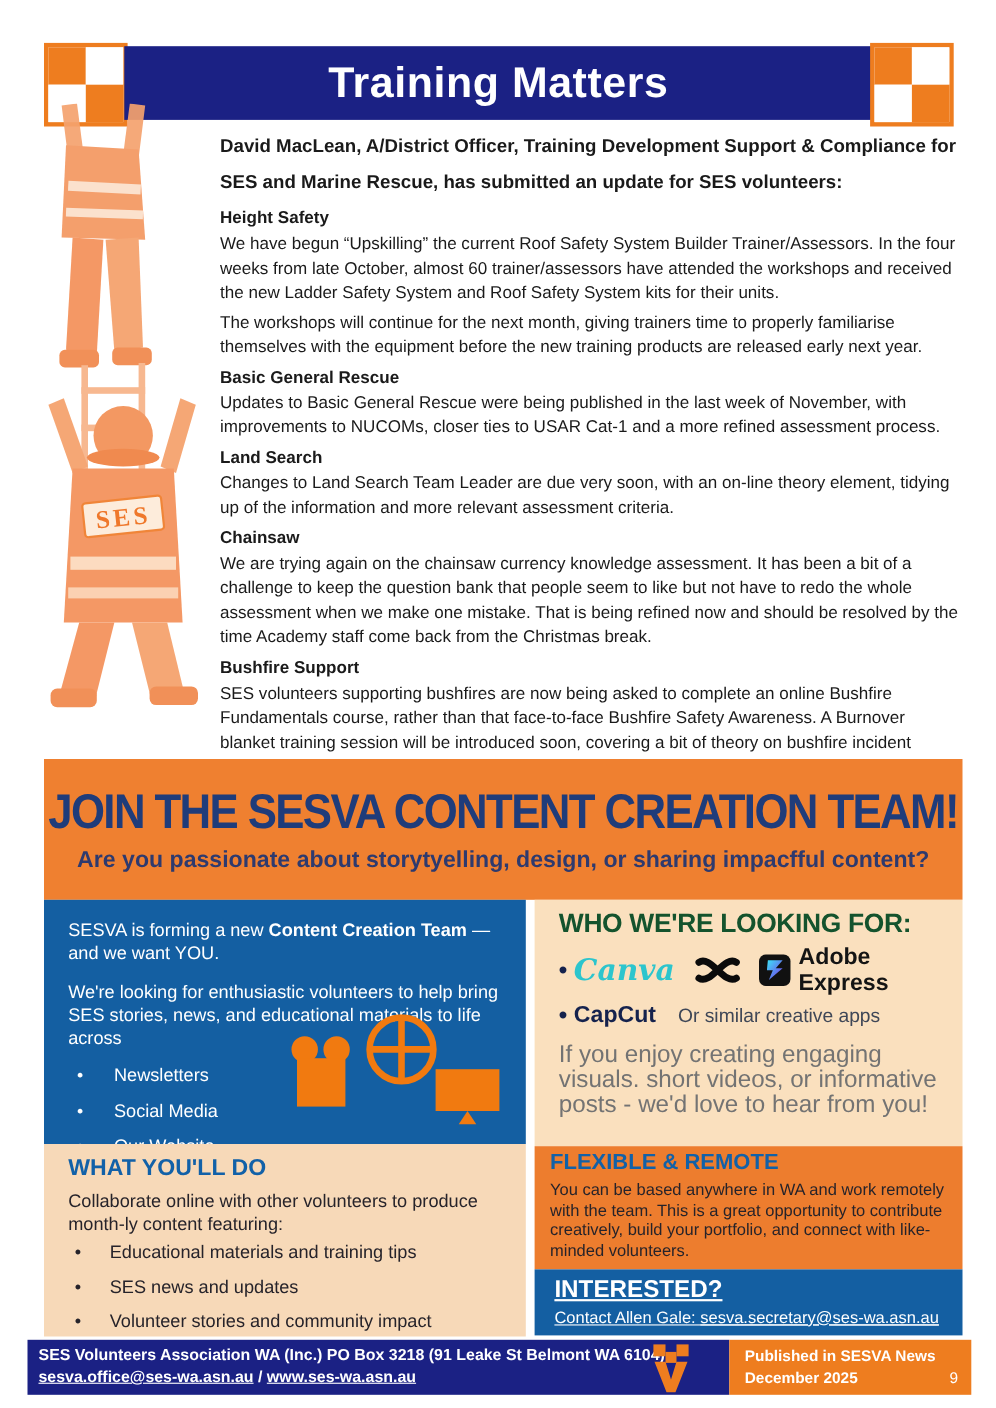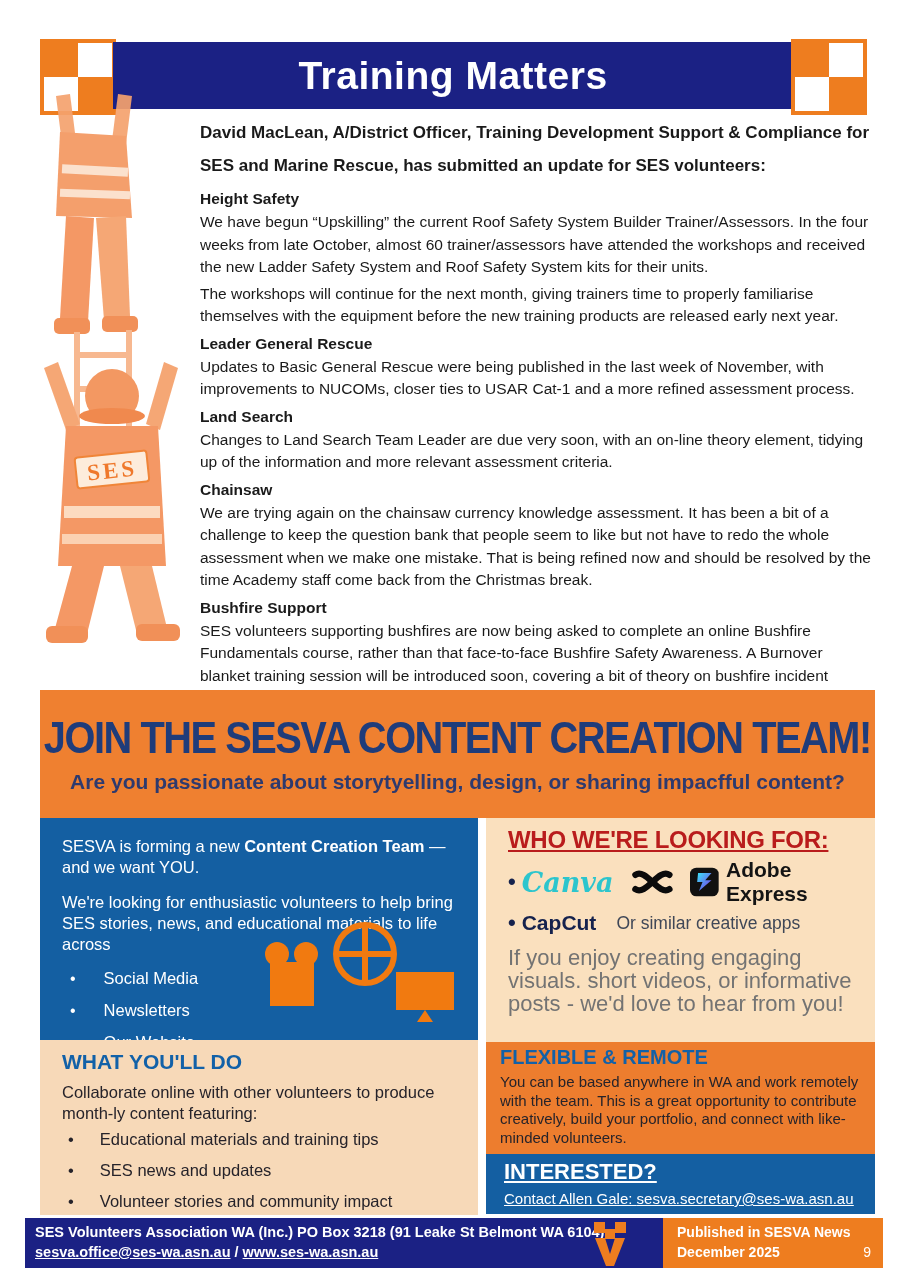--- a/index.html
+++ b/index.html
@@ -35,21 +35,21 @@
   
   .bluebox{position:absolute;left:40px;top:818px;width:438px;height:222px;background:#145fa2;
     color:#ffffff;box-sizing:border-box;padding:18px 16px 0 22px;}
   .bluebox .line{font-size:16.5px;line-height:21px;margin:0 0 14px 0;}
   .bluebox ul{list-style:none;margin:8px 0 0 0;padding:0;}
   .bluebox li{font-size:16.5px;margin:0 0 13px 0;display:flex;align-items:center;}
   .bluebox li::before{content:"•";margin:0 28px 0 8px;font-size:16px;}
   .bluebox .media-icons{position:absolute;right:14px;bottom:14px;}
   .creambox-right{position:absolute;left:486px;top:818px;width:389px;height:224px;background:#fae0be;
     box-sizing:border-box;padding:8px 12px 0 22px;}
-  .creambox-right h2{margin:0;color:#b91c1c;font-size:24px;font-weight:800;letter-spacing:-0.3px;text-decoration:underline;}
+  .creambox-right h2{margin:0;color:#14532d;font-size:24px;font-weight:800;letter-spacing:-0.3px;}
   .creambox-right .sub{color:#3f4757;font-size:17px;margin:6px 0 8px 0;}
   .toolrow{display:flex;align-items:center;margin:4px 0;}
   .dot{color:#15224d;font-size:22px;font-weight:bold;margin-right:6px;}
   .canva{font-family:"DejaVu Serif",serif;font-style:italic;font-weight:bold;
     color:#2cc5cd;font-size:27px;margin-right:16px;}
   .capcut-word{color:#15224d;font-size:21px;font-weight:800;margin-right:20px;}
   .ae-word{color:#141414;font-size:21px;font-weight:700;margin-left:7px;}
   .orsim{color:#3f4757;font-size:17.5px;}
   .closing{color:#737373;font-size:22px;line-height:23px;margin-top:10px;}
   .orangebox{position:absolute;left:486px;top:1042px;width:389px;height:112px;background:#ed7d2e;
@@ -140,21 +140,21 @@
   </svg>
 </div>
 
 <div class="article">
   <p class="intro">David MacLean, A/District Officer, Training Development Support &amp; Compliance for SES and Marine Rescue, has submitted an update for SES volunteers:</p>
 
   <h3>Height Safety</h3>
   <p>We have begun “Upskilling” the current Roof Safety System Builder Trainer/Assessors. In the four weeks from late October, almost 60 trainer/assessors have attended the workshops and received the new Ladder Safety System and Roof Safety System kits for their units.</p>
   <p>The workshops will continue for the next month, giving trainers time to properly familiarise themselves with the equipment before the new training products are released early next year.</p>
 
-  <h3>Leader General Rescue</h3>
+  <h3>Basic General Rescue</h3>
   <p>Updates to Basic General Rescue were being published in the last week of November, with improvements to NUCOMs, closer ties to USAR Cat-1 and a more refined assessment process.</p>
 
   <h3>Land Search</h3>
   <p>Changes to Land Search Team Leader are due very soon, with an on-line theory element, tidying up of the information and more relevant assessment criteria.</p>
 
   <h3>Chainsaw</h3>
   <p>We are trying again on the chainsaw currency knowledge assessment.  It has been a bit of a challenge to keep the question bank that people seem to like but not have to redo the whole assessment when we make one mistake.  That is being refined now and should be resolved by the time Academy staff come back from the Christmas break.</p>
 
   <h3>Bushfire Support</h3>
   <p>SES volunteers supporting bushfires are now being asked to complete an online Bushfire Fundamentals course, rather than that face-to-face Bushfire Safety Awareness.  A Burnover blanket training session will be introduced soon, covering a bit of theory on bushfire incident control, as well as the blanket drill.</p>
@@ -162,22 +162,22 @@
 
 <div class="join">
   <h2>JOIN THE SESVA CONTENT CREATION TEAM!</h2>
   <div class="sub">Are you passionate about storytyelling, design, or sharing impacfful content?</div>
 </div>
 
 <div class="bluebox">
   <p class="line"><span>SESVA is forming a new </span><b>Content Creation Team</b><span> — and we want YOU.</span></p>
   <p class="line">We're looking for enthusiastic volunteers to help bring SES stories, news, and educational materials to life across</p>
   <ul>
+    <li>Newsletters</li>
     <li>Social Media</li>
-    <li>Newsletters</li>
     <li>Our Website</li>
   </ul>
   <svg class="media-icons" width="216" height="104" viewBox="0 0 216 104">
     <g fill="#f17a10">
       <circle cx="29" cy="32" r="12"></circle>
         <circle cx="58" cy="32" r="12"></circle>
       <rect x="22" y="40" width="44" height="44"></rect>
     </g>
     <g stroke="#f17a10" stroke-width="6" fill="none">
       <circle cx="117" cy="32" r="29"></circle>

